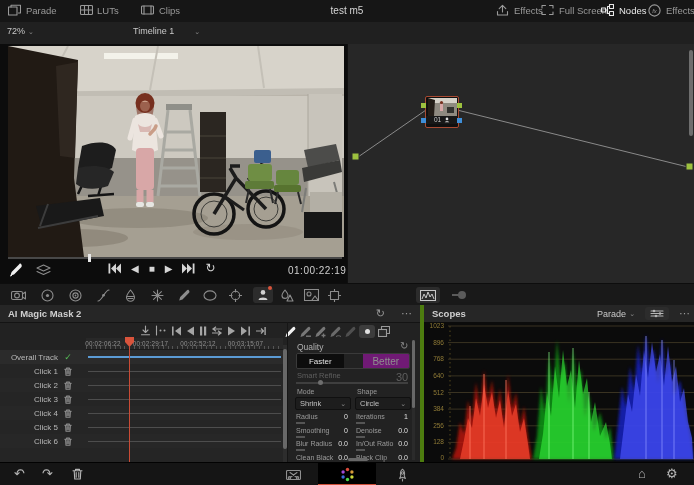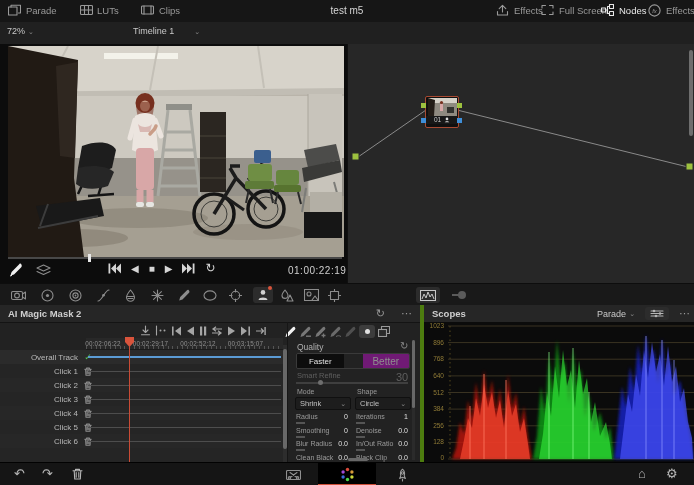--- a/index.html
+++ b/index.html
@@ -14,21 +14,21 @@
   .bar-tools{left:0;top:22px;width:694px;height:22px;background:#202020;border-bottom:1px solid #0c0c0c;}
   .btnbox{background:#2c2c2c;border-radius:3px;display:flex;align-items:center;justify-content:center;}
   .viewer{left:0;top:44px;width:347px;height:239px;background:#0c0c0c;}
   .nodegraph{left:347px;top:44px;width:347px;height:239px;background:#272727;border-left:1px solid #101010;}
   .palette{left:0;top:283px;width:694px;height:22px;background:#191919;border-top:1px solid #0d0d0d;border-bottom:1px solid #0d0d0d;}
   .panel-mask{left:0;top:305px;width:420px;height:157px;background:#222;}
   .panel-scopes{left:420px;top:305px;width:274px;height:157px;background:#222;border-left:4px solid #4d7c0f;}
   .phead{height:17px;background:#262626;border-bottom:1px solid #141414;}
   .ptitle{font-size:9.5px;font-weight:bold;color:#cfcfcf;}
   .bar-bottom{left:0;top:462px;width:694px;height:23px;background:#151515;border-top:1px solid #020202;}
-  .tname{font-size:8px;color:#b8b8b8;text-align:right;padding-left:20px;}
+  .tname{font-size:8px;color:#b8b8b8;text-align:right;}
   .ruler-lab{font-size:6.3px;color:#8f8f8f;text-align:center;width:44px;letter-spacing:.2px;}
   .pval{font-size:7px;color:#e0e0e0;text-align:right;}
   .plab{font-size:7px;color:#9a9a9a;white-space:nowrap;}
   .dd{background:#1d1d1d;border:1px solid #101010;border-radius:2px;display:flex;align-items:center;justify-content:space-between;padding:0 4px;}
   .ddv{font-size:7.5px;color:#c0c0c0;}
   .caret{font-size:7px;color:#8a8a8a;line-height:1;}
   .scopelab{font-size:6.5px;color:#8f7a36;text-align:right;width:18px;}
   .glyphbtn{color:#b5b5b5;font-size:13px;line-height:1;}
   .mono{letter-spacing:.5px;}
 </style>

